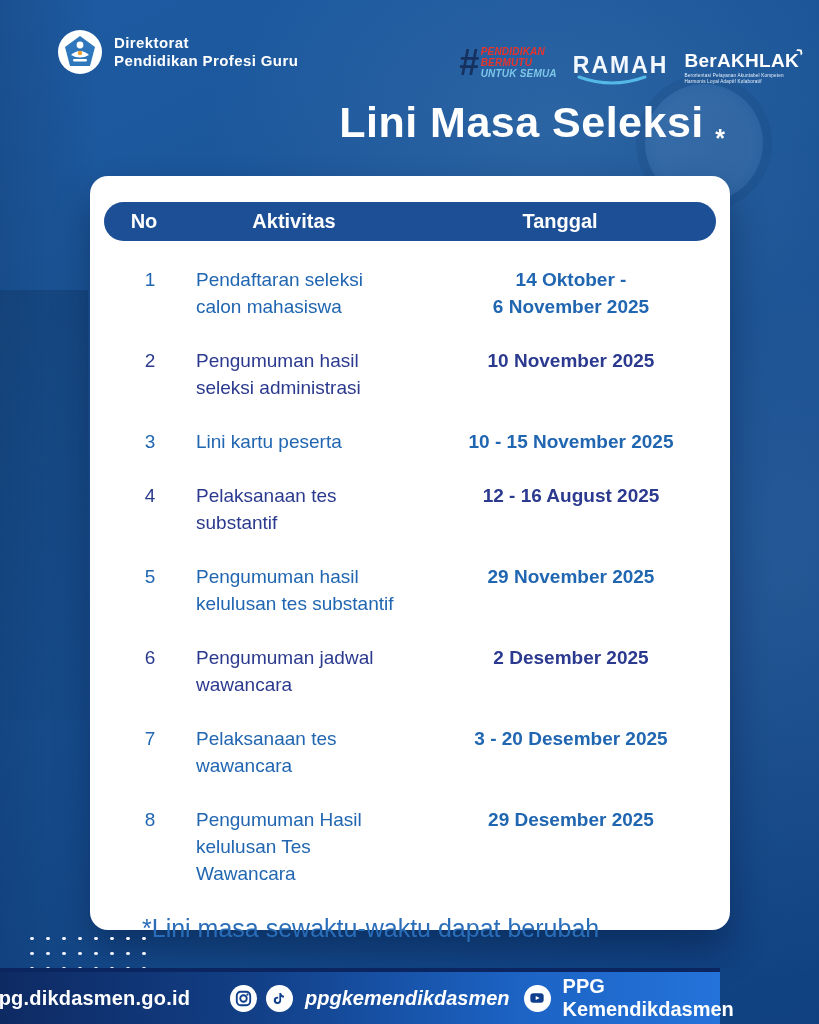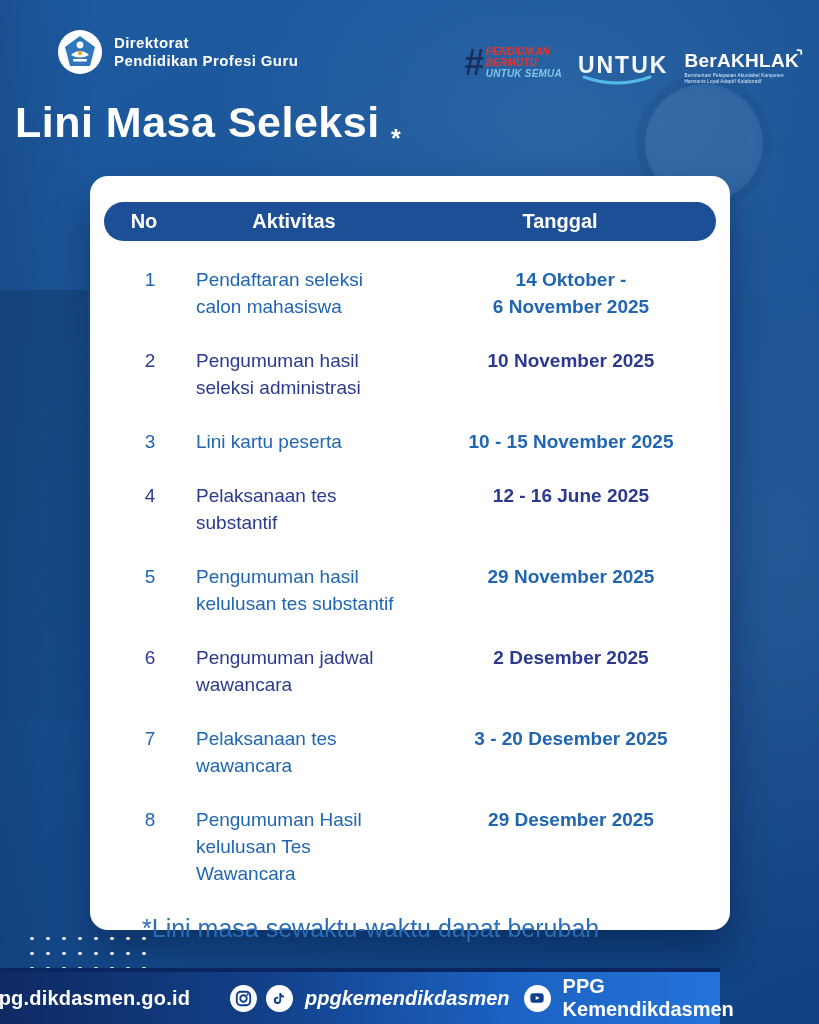--- a/index.html
+++ b/index.html
@@ -35,21 +35,21 @@
   .hash-blue{color:#7ec6e8;}
   .ramah{position:relative;margin-top:6px;}
   .ramah-txt{color:#f2f8fd;font-size:23px;font-weight:bold;letter-spacing:2px;}
   .ramah svg{position:absolute;left:2px;bottom:-8px;}
   .berakhlak{color:#fff;margin-top:4px;position:relative;}
   .berakhlak-main{font-size:19px;font-weight:900;letter-spacing:.3px;}
   .berakhlak-arrow{position:absolute;right:-4px;top:-9px;font-size:17px;font-weight:900;transform:rotate(-45deg);}
   .berakhlak-sub{font-size:4.6px;line-height:6px;letter-spacing:.2px;color:#e8f1fa;margin-top:1px;}
 
   
-  .title-wrap{position:absolute;left:15px;top:98px;width:725px;text-align:left;color:#fff;}
+  .title-wrap{position:absolute;left:0;top:98px;width:725px;text-align:right;color:#fff;}
   .title{font-size:43px;font-weight:800;letter-spacing:.5px;display:inline;}
   .title-ast{font-size:25px;font-weight:800;display:inline-block;transform:translateY(10px);margin-left:7px;}
 
   
   .card{position:absolute;left:90px;top:176px;width:640px;height:754px;background:#fff;border-radius:18px;
     box-shadow:0 20px 35px rgba(3,15,45,.38);}
   .pill{margin:26px 14px 0 14px;height:39px;border-radius:20px;background:#1d4f96;color:#fff;
     display:grid;grid-template-columns:80px 220px 1fr;align-items:center;font-weight:bold;font-size:20px;}
   .pill .c{text-align:center;}
   .rows{padding:25px 20px 0 26px;}
@@ -103,21 +103,21 @@
 <div class="badges">
   <div class="hashtag-badge">
     <span class="hash-sym">#</span>
     <span class="hash-lines">
       <span class="hash-red">PENDIDIKAN</span><br>
       <span class="hash-red">BERMUTU</span><br>
       <span class="hash-blue">UNTUK SEMUA</span>
     </span>
   </div>
   <div class="ramah">
-    <span class="ramah-txt">UNTUK</span>
+    <span class="ramah-txt">RAMAH</span>
     <svg width="74" height="12" viewBox="0 0 74 12">
       <path d="M4 2 Q37 14 70 2" fill="none" stroke="#55b9e8" stroke-width="3" stroke-linecap="round"></path>
     </svg>
   </div>
   <div class="berakhlak">
     <div class="berakhlak-main">BerAKHLAK</div>
     <div class="berakhlak-arrow">›</div>
     <div class="berakhlak-sub">
       <span>Berorientasi Pelayanan Akuntabel Kompeten</span><br>
       <span>Harmonis Loyal Adaptif Kolaboratif</span>
@@ -155,21 +155,21 @@
   <div class="t-row tone-blue">
     <div class="t-no">3</div>
     <div class="t-act">Lini kartu peserta</div>
     <div class="t-date">10 - 15 November 2025</div>
   </div>
 
   <div class="t-row tone-indigo">
     <div class="t-no">4</div>
     <div class="t-act">Pelaksanaan tes
 substantif</div>
-    <div class="t-date">12 - 16 June 2025</div>
+    <div class="t-date">12 - 16 August 2025</div>
   </div>
 
   <div class="t-row tone-blue">
     <div class="t-no">5</div>
     <div class="t-act">Pengumuman hasil
 kelulusan tes substantif</div>
     <div class="t-date">29 November 2025</div>
   </div>
 
   <div class="t-row tone-indigo">

